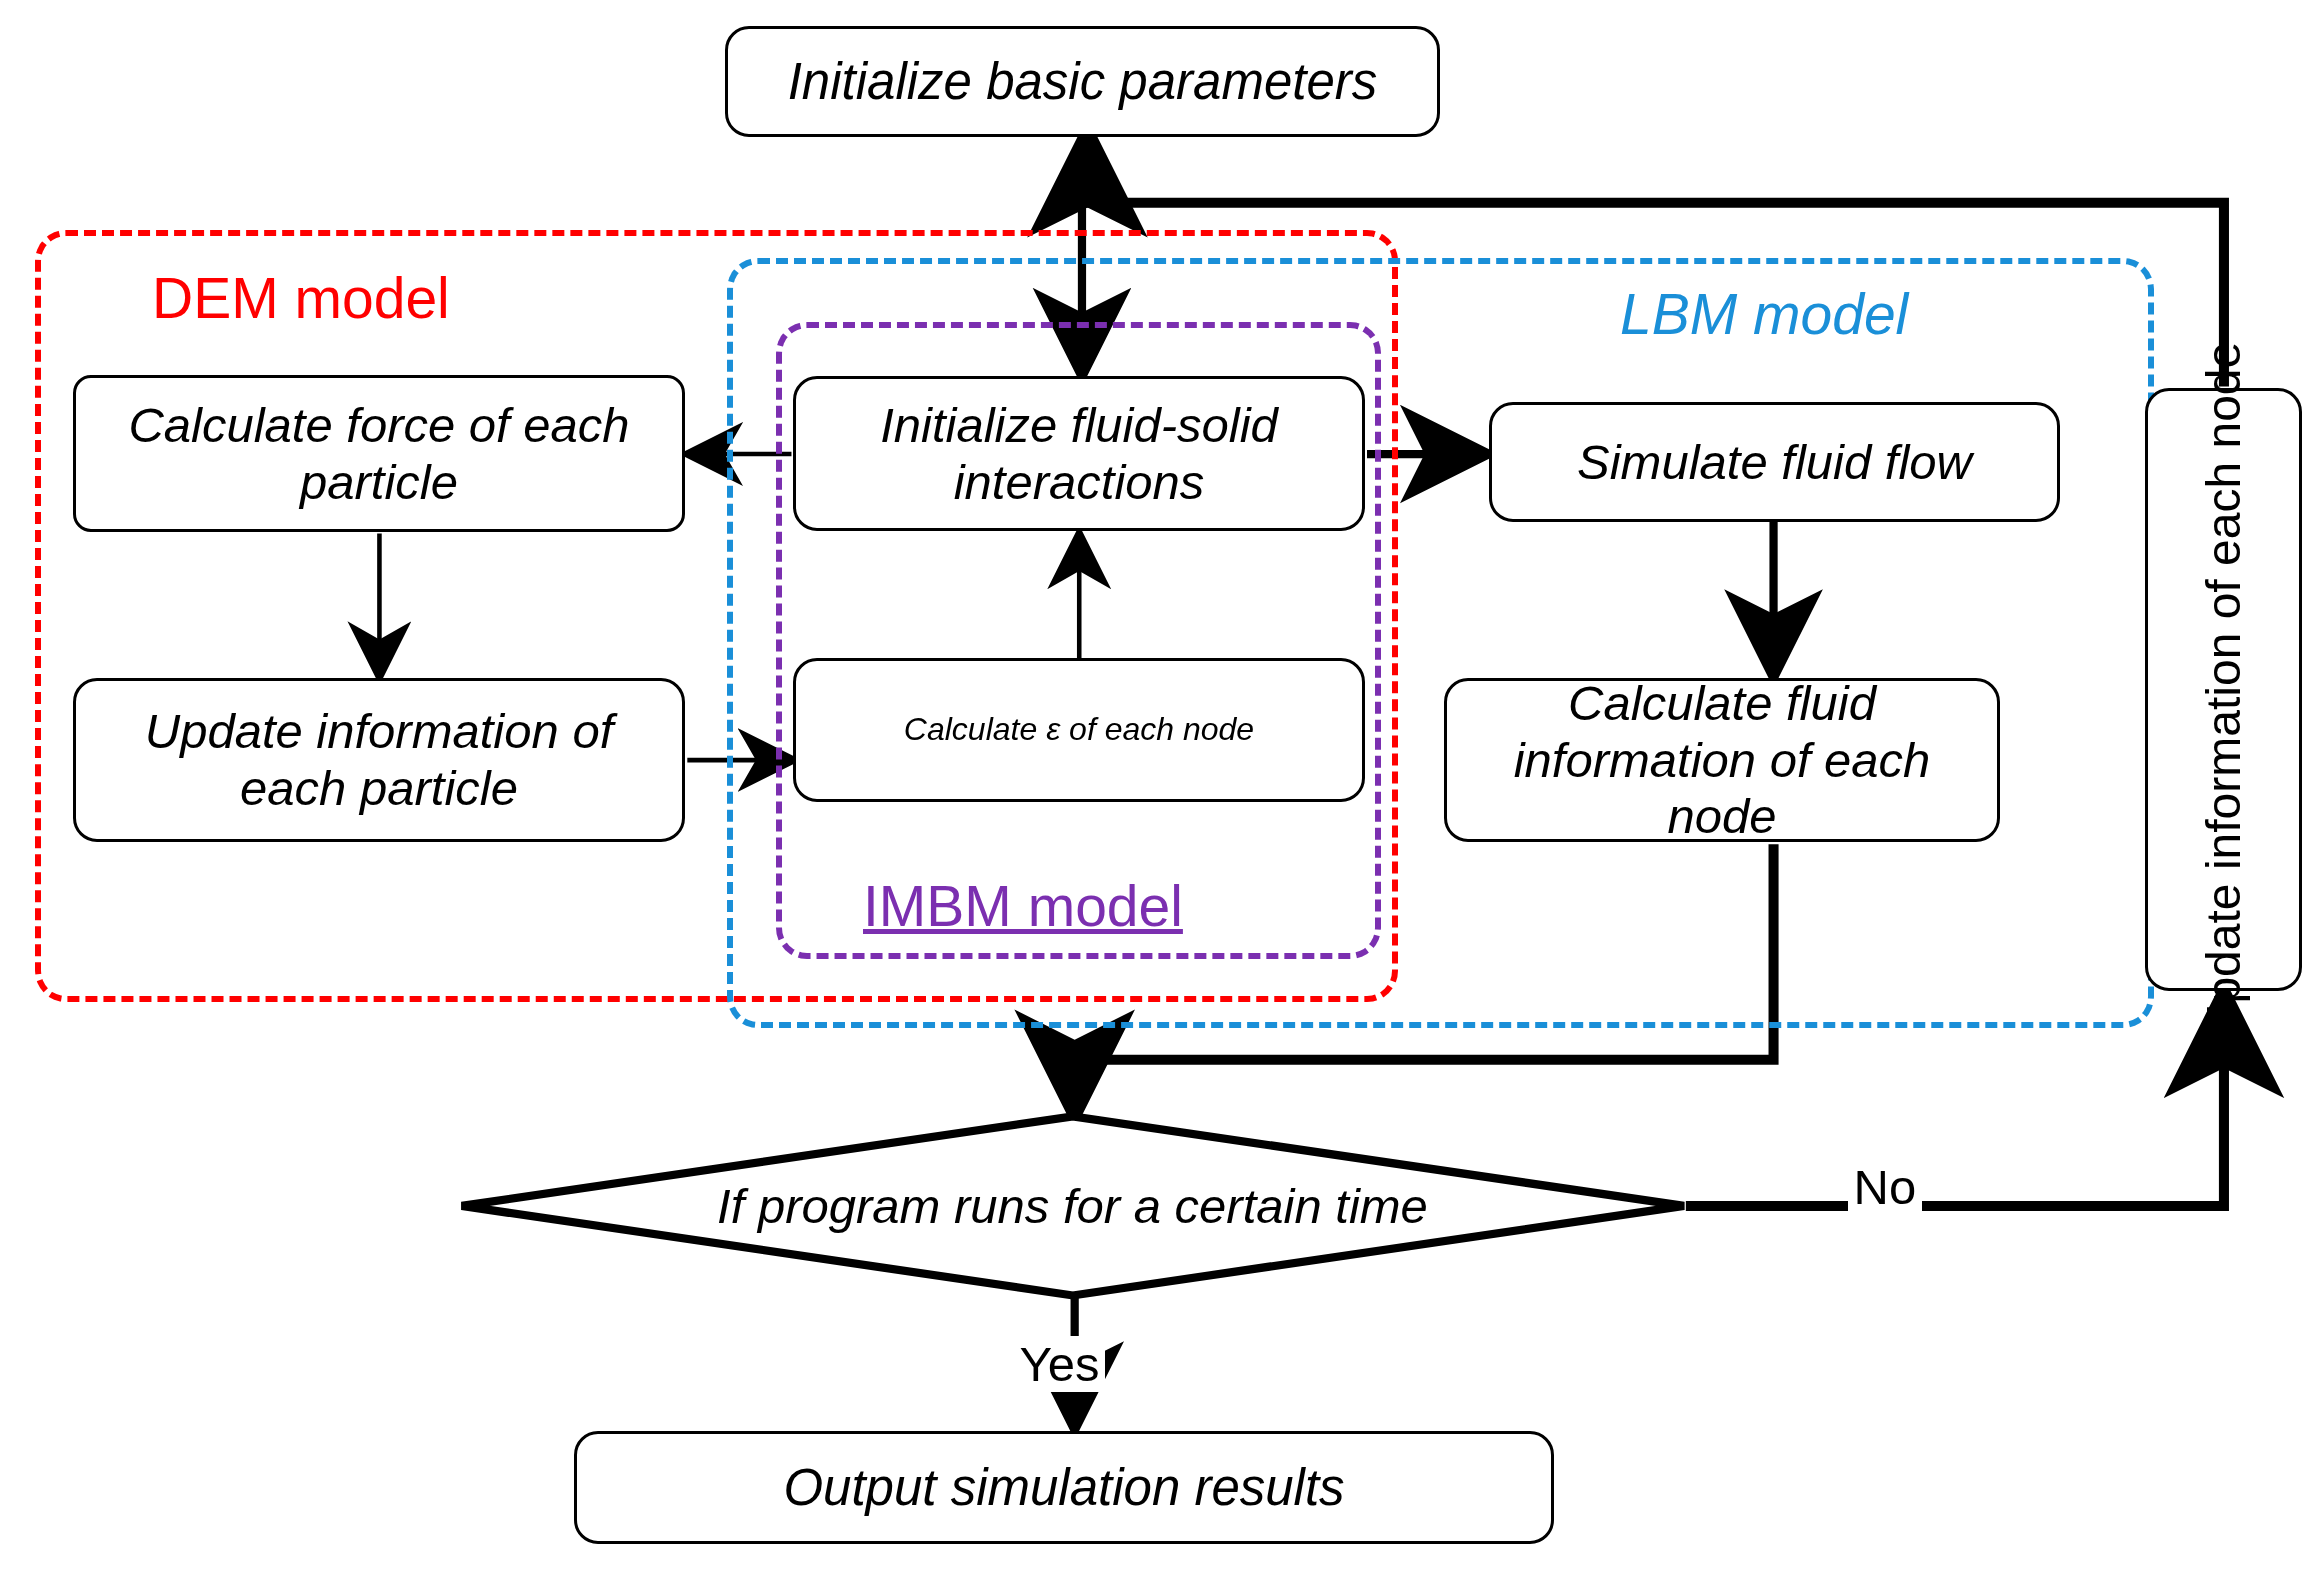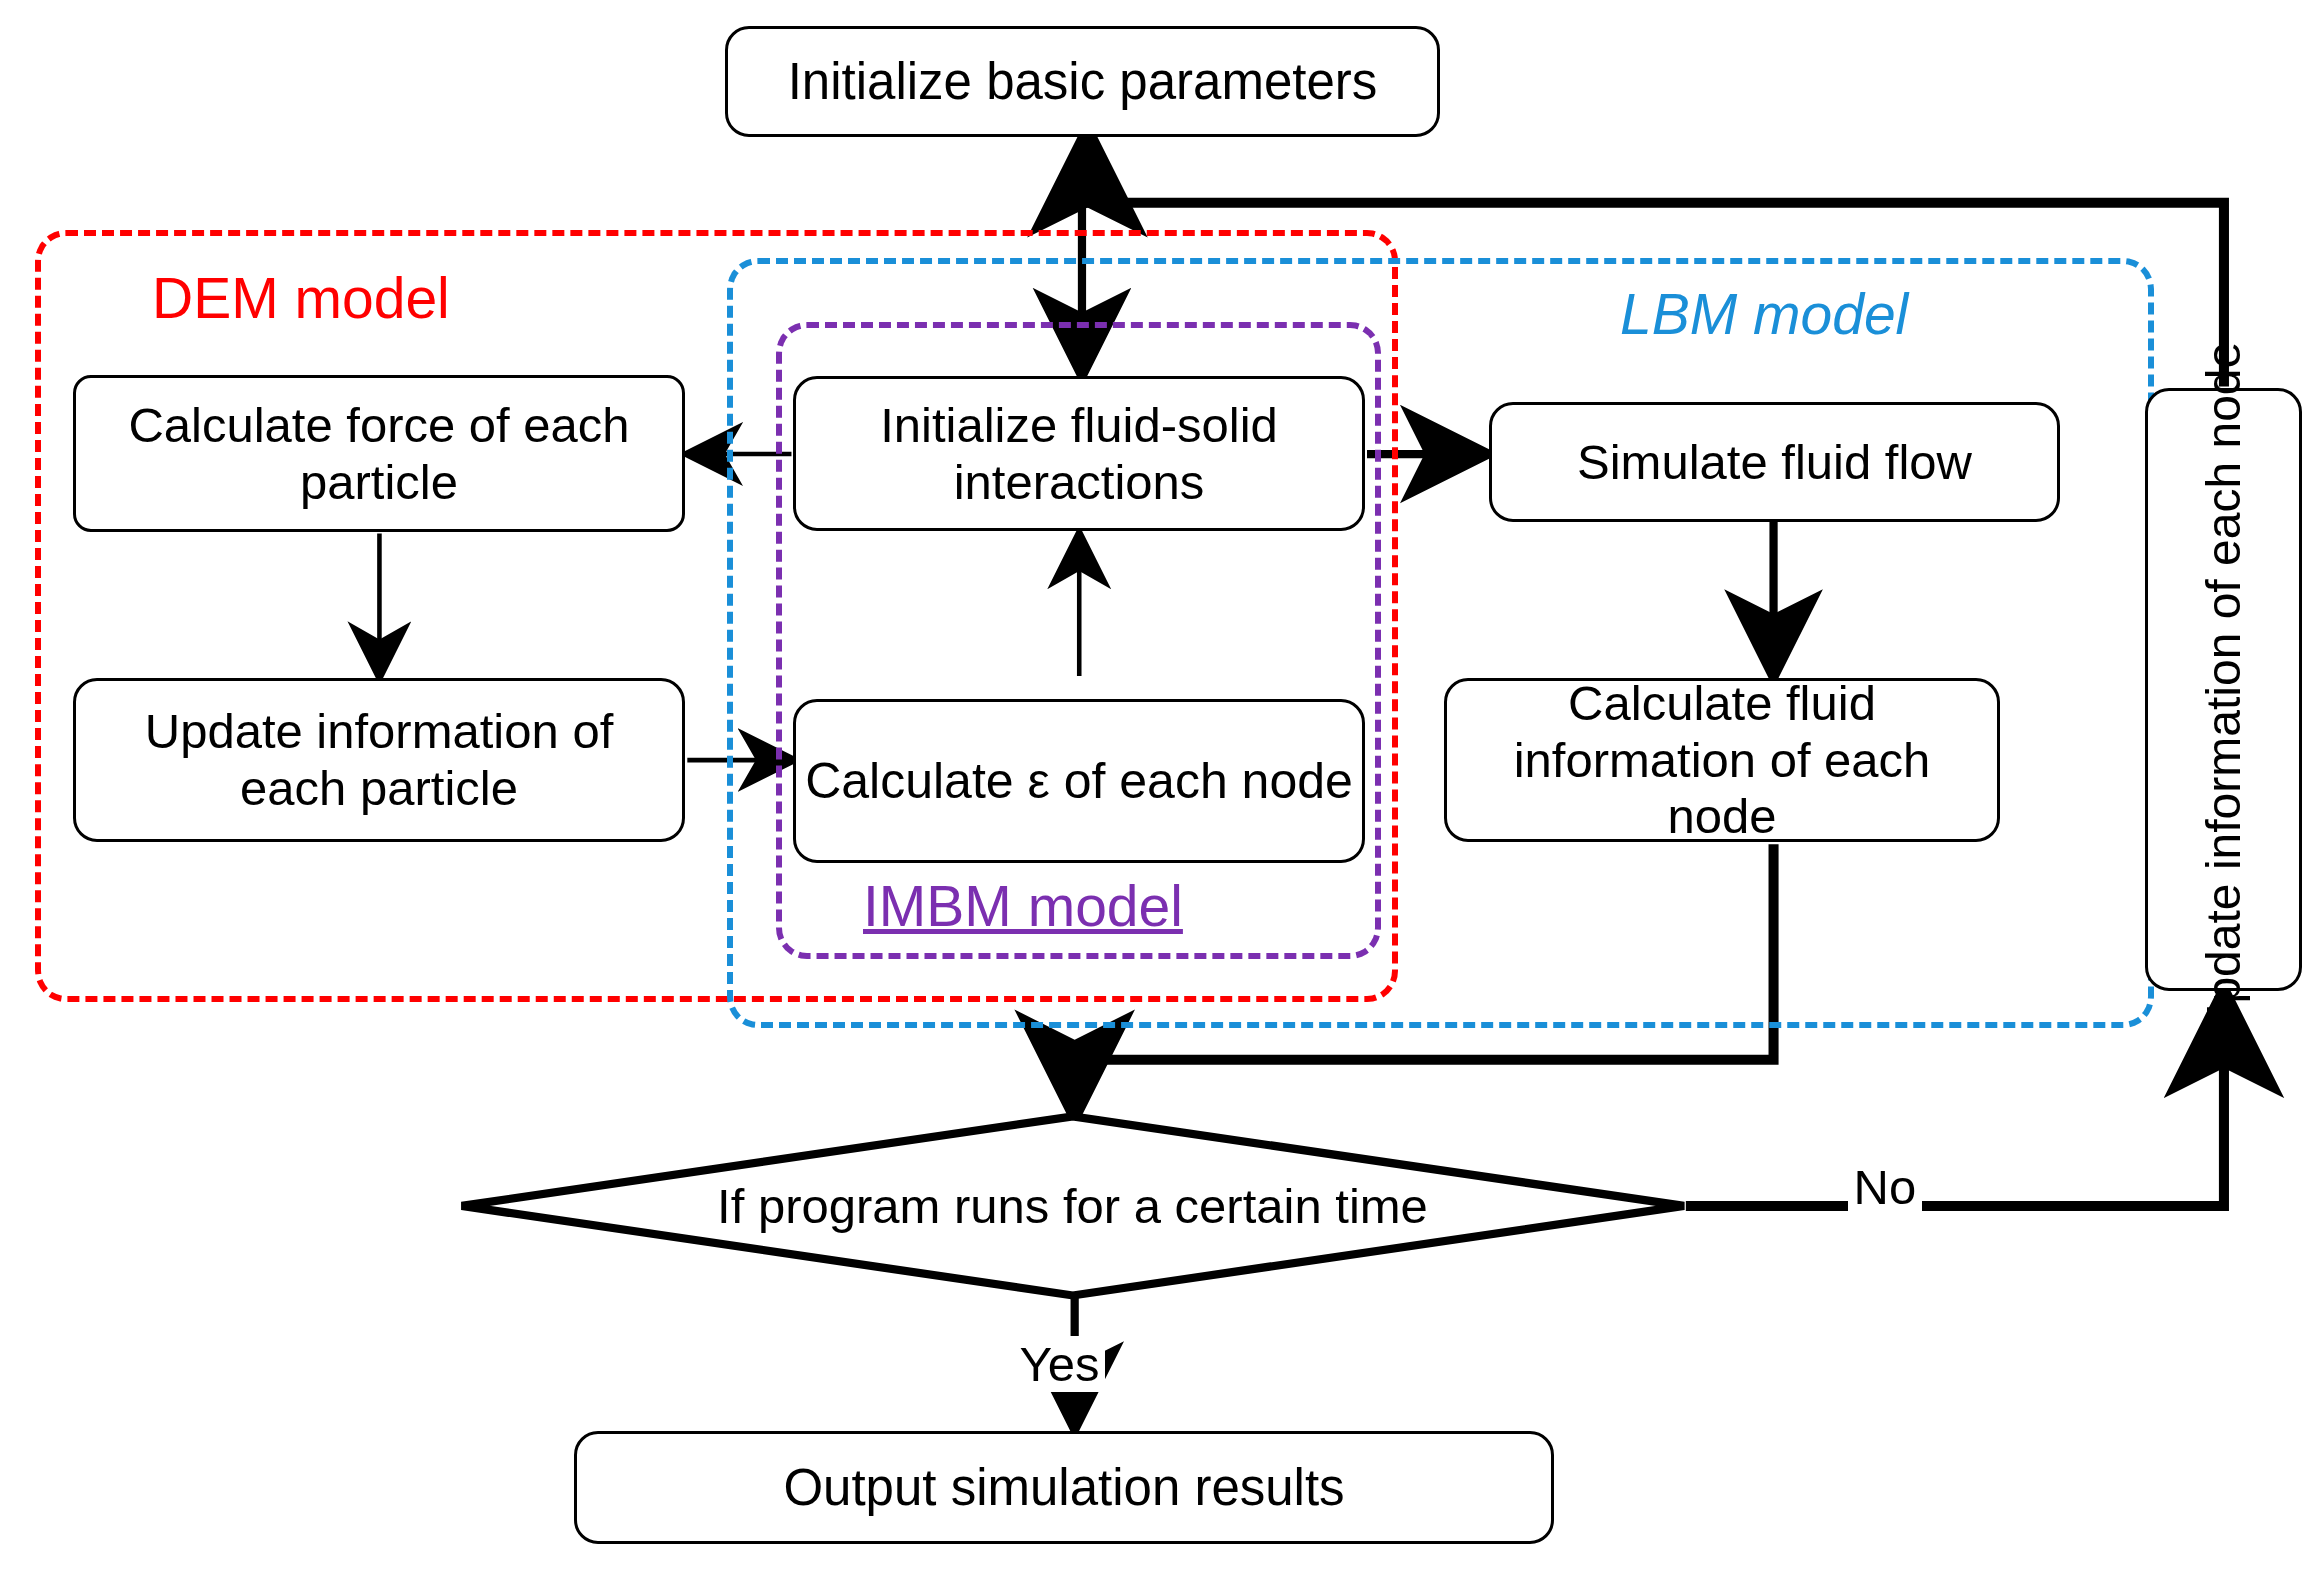--- a/index.html
+++ b/index.html
@@ -32,20 +32,21 @@
     align-items: center;
     justify-content: center;
     text-align: center;
     color: #000000;
     line-height: 1.16;
     z-index: 3;
   }
   .node-text {
     display: block;
     padding: 0 9.1px;
+    font-style: italic;
   }
   .vertical-node {
     position: absolute;
     box-sizing: border-box;
     border: 3.7px solid #000000;
     border-radius: 24px;
     background: #ffffff;
     z-index: 3;
   }
   .vertical-inner {
@@ -139,21 +140,21 @@
   </div>
 
   <div class="node" id="node-update_particle" style="left: 73px; top: 678px; width: 612px; height: 164px; font-size: 49px;">
     <span class="node-text">Update information of each particle</span>
   </div>
 
   <div class="node" id="node-fluid_solid" style="left: 793px; top: 376px; width: 572px; height: 155px; font-size: 49px;">
     <span class="node-text">Initialize fluid-solid interactions</span>
   </div>
 
-  <div class="node" id="node-calc_eps" style="left: 793px; top: 699px; width: 572px; height: 164px; font-size: 50px;">
+  <div class="node" id="node-calc_eps" style="left: 793px; top: 658px; width: 572px; height: 144px; font-size: 32px;">
     <span class="node-text">Calculate ε of each node</span>
   </div>
 
   <div class="node" id="node-simulate_flow" style="left: 1489px; top: 402px; width: 571px; height: 120px; font-size: 49px;">
     <span class="node-text">Simulate fluid flow</span>
   </div>
 
   <div class="node" id="node-fluid_info" style="left: 1444px; top: 678px; width: 556px; height: 164px; font-size: 49px;">
     <span class="node-text">Calculate fluid information of each node</span>
   </div>

